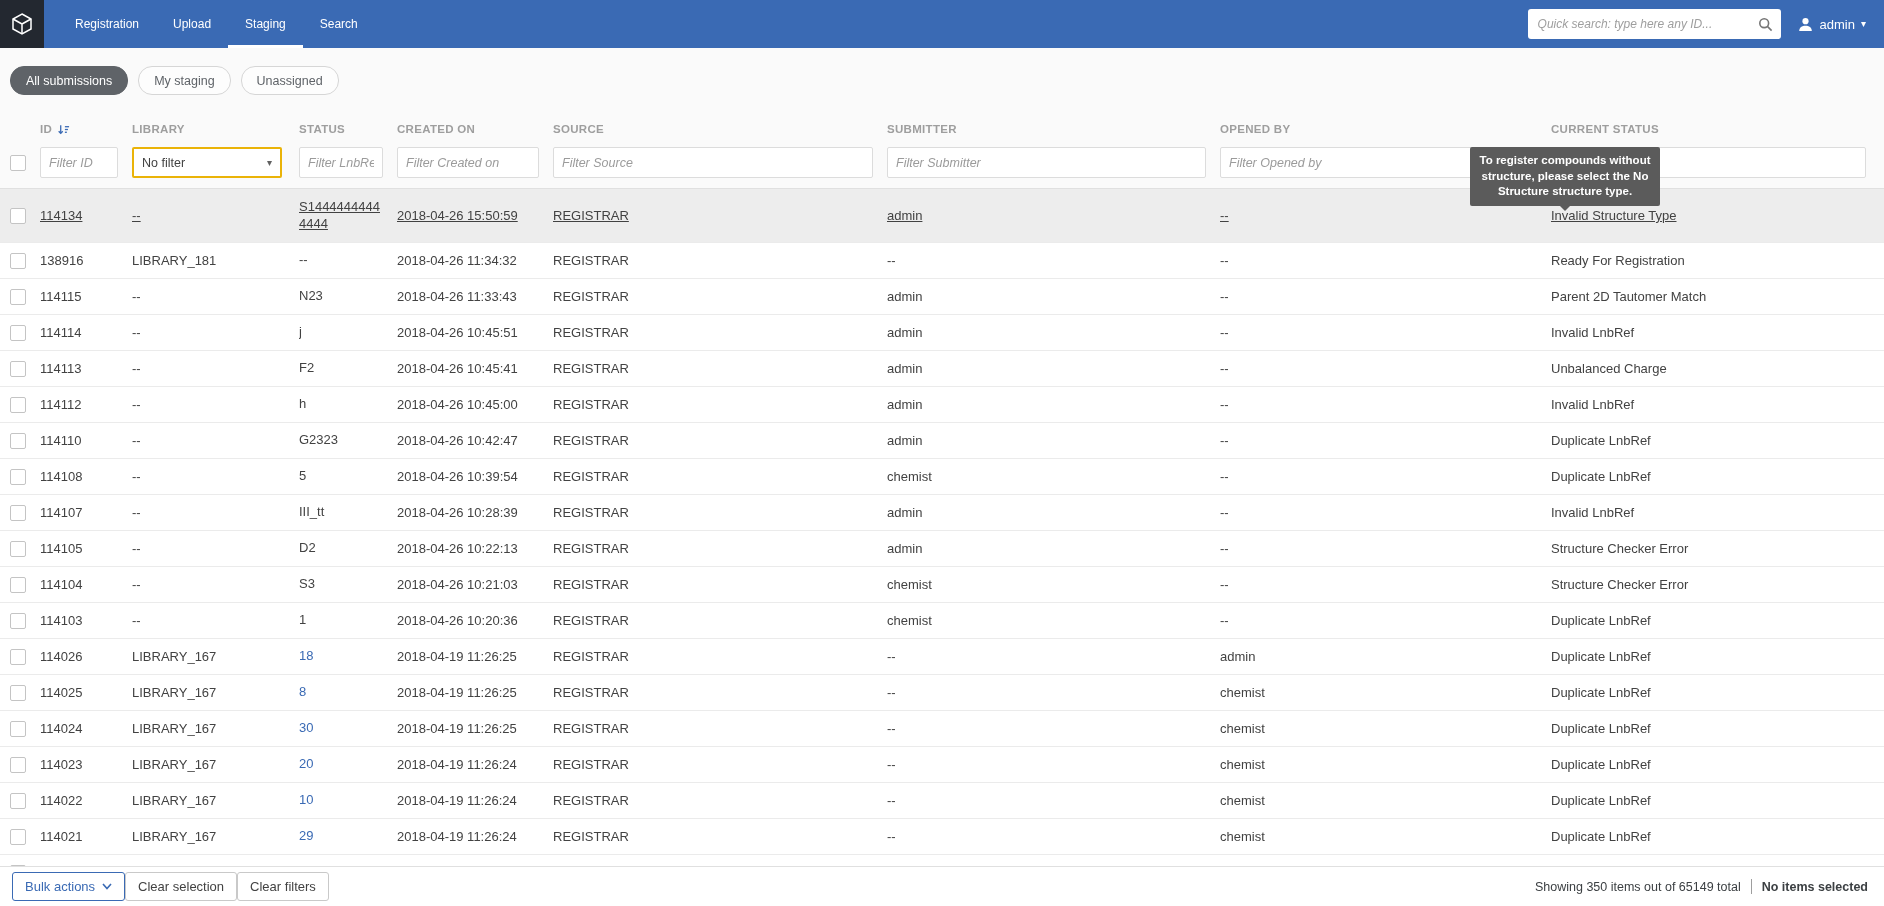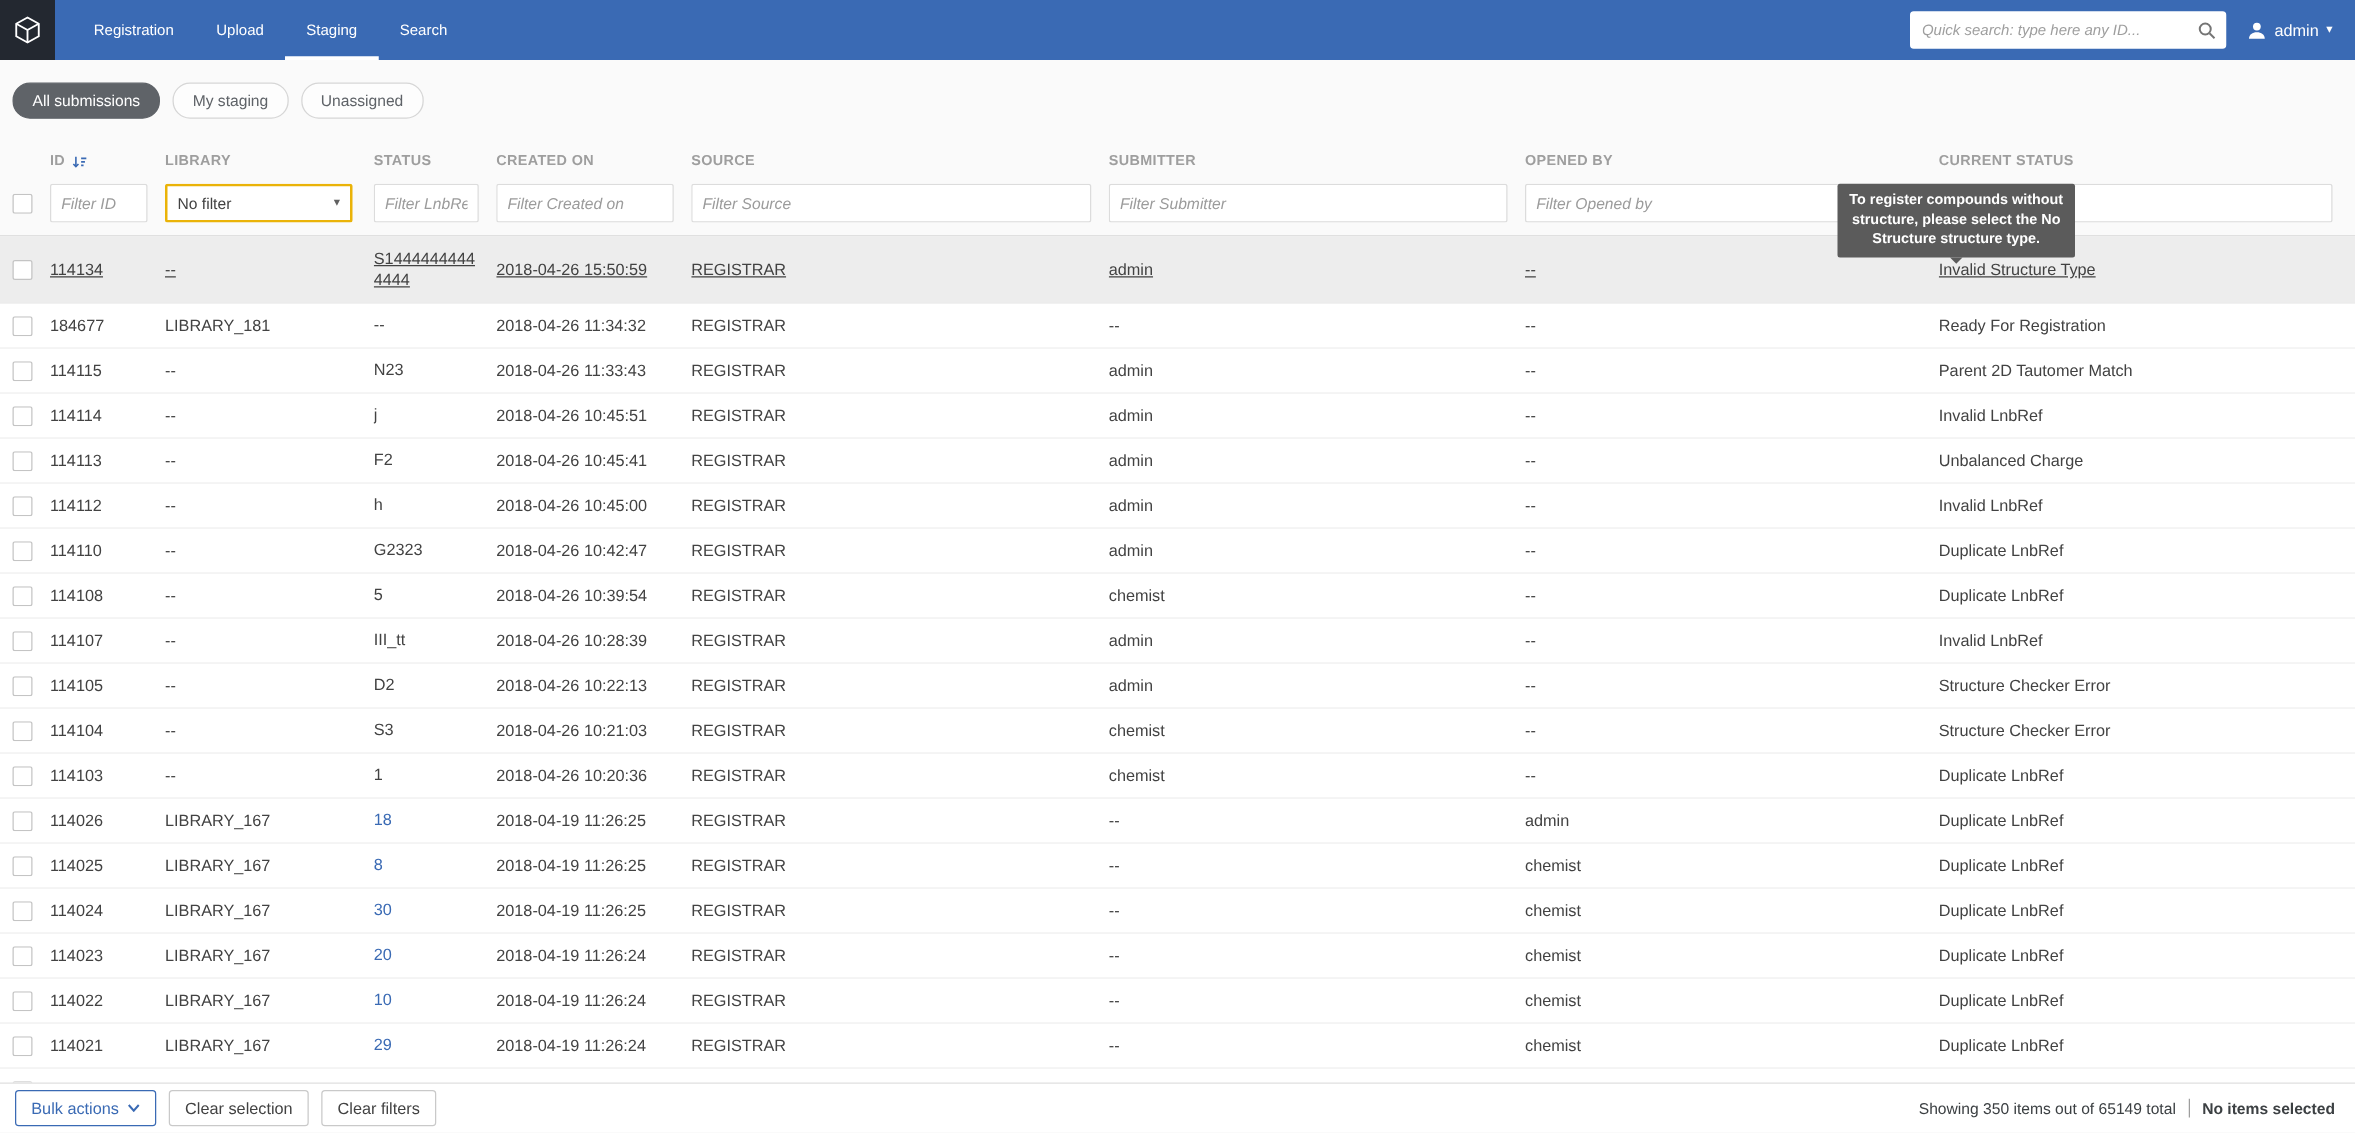--- a/index.html
+++ b/index.html
@@ -52,21 +52,21 @@
   .trow.highlight{background:#ededed; min-height:53px;text-decoration:underline;}
   .trow .cell{white-space:nowrap; text-overflow:ellipsis;}
   .trow .c-lnbref{white-space:normal; word-break:break-all; line-height:1.25;}
   .trow .c-lnbref.link{color:#3a6ab4;}
 
   
   .tooltip{position:absolute; left:1470px; top:147px; width:190px; box-sizing:border-box; background:#5b5b5b; color:#fff; font-size:11.5px; font-weight:bold; line-height:1.35; padding:6px 9px; text-align:center; border-radius:2px; z-index:5;}
   .tooltip::after{content:""; position:absolute; top:100%; left:50%; margin-left:-5px; border:5px solid transparent; border-top-color:#5b5b5b;}
 
   
-  .footer{position:absolute; left:0; right:0; bottom:0; height:40px; background:#fff; border-top:1px solid #e0e0e0; display:flex; align-items:center; padding:0 12px; box-sizing:border-box; gap:10px;}
+  .footer{position:absolute; left:0; right:0; bottom:0; height:40px; background:#fff; border-top:1px solid #e0e0e0; display:flex; align-items:center; padding:0 12px; box-sizing:border-box; }
   .btn{height:29px; padding:0 12px; border-radius:3px; background:#fff; font-size:13px; font-family:inherit; display:flex; align-items:center; gap:7px; cursor:pointer;}
   .btn-primary-outline{border:1px solid #3a6ab4; color:#3a6ab4;}
   .btn-plain{border:1px solid #c9c9c9; color:#424242;}
   .foot-right{margin-left:auto; display:flex; align-items:center; gap:10px; font-size:12.5px; color:#3c4043; padding-right:4px;}
   .vdiv{width:1px; height:15px; background:#9e9e9e;}
   .bold{font-weight:bold;}
   svg{display:block;}
 </style>
 </head>
 <body>
@@ -184,21 +184,21 @@
     <div class="cell c-created">2018-04-26 15:50:59</div>
     <div class="cell c-source">REGISTRAR</div>
     <div class="cell c-submitter">admin</div>
     <div class="cell c-opened">--</div>
     <div class="cell c-status">Invalid Structure Type</div>
   </div>
       <div class="trow">
     <div class="cell c-check">
       <input type="checkbox" style="">
     </div>
-    <div class="cell c-id">184677</div>
+    <div class="cell c-id">138916</div>
     <div class="cell c-library">LIBRARY_181</div>
     <div class="cell c-lnbref">--</div>
     <div class="cell c-created">2018-04-26 11:34:32</div>
     <div class="cell c-source">REGISTRAR</div>
     <div class="cell c-submitter">--</div>
     <div class="cell c-opened">--</div>
     <div class="cell c-status">Ready For Registration</div>
   </div>
       <div class="trow">
     <div class="cell c-check">

